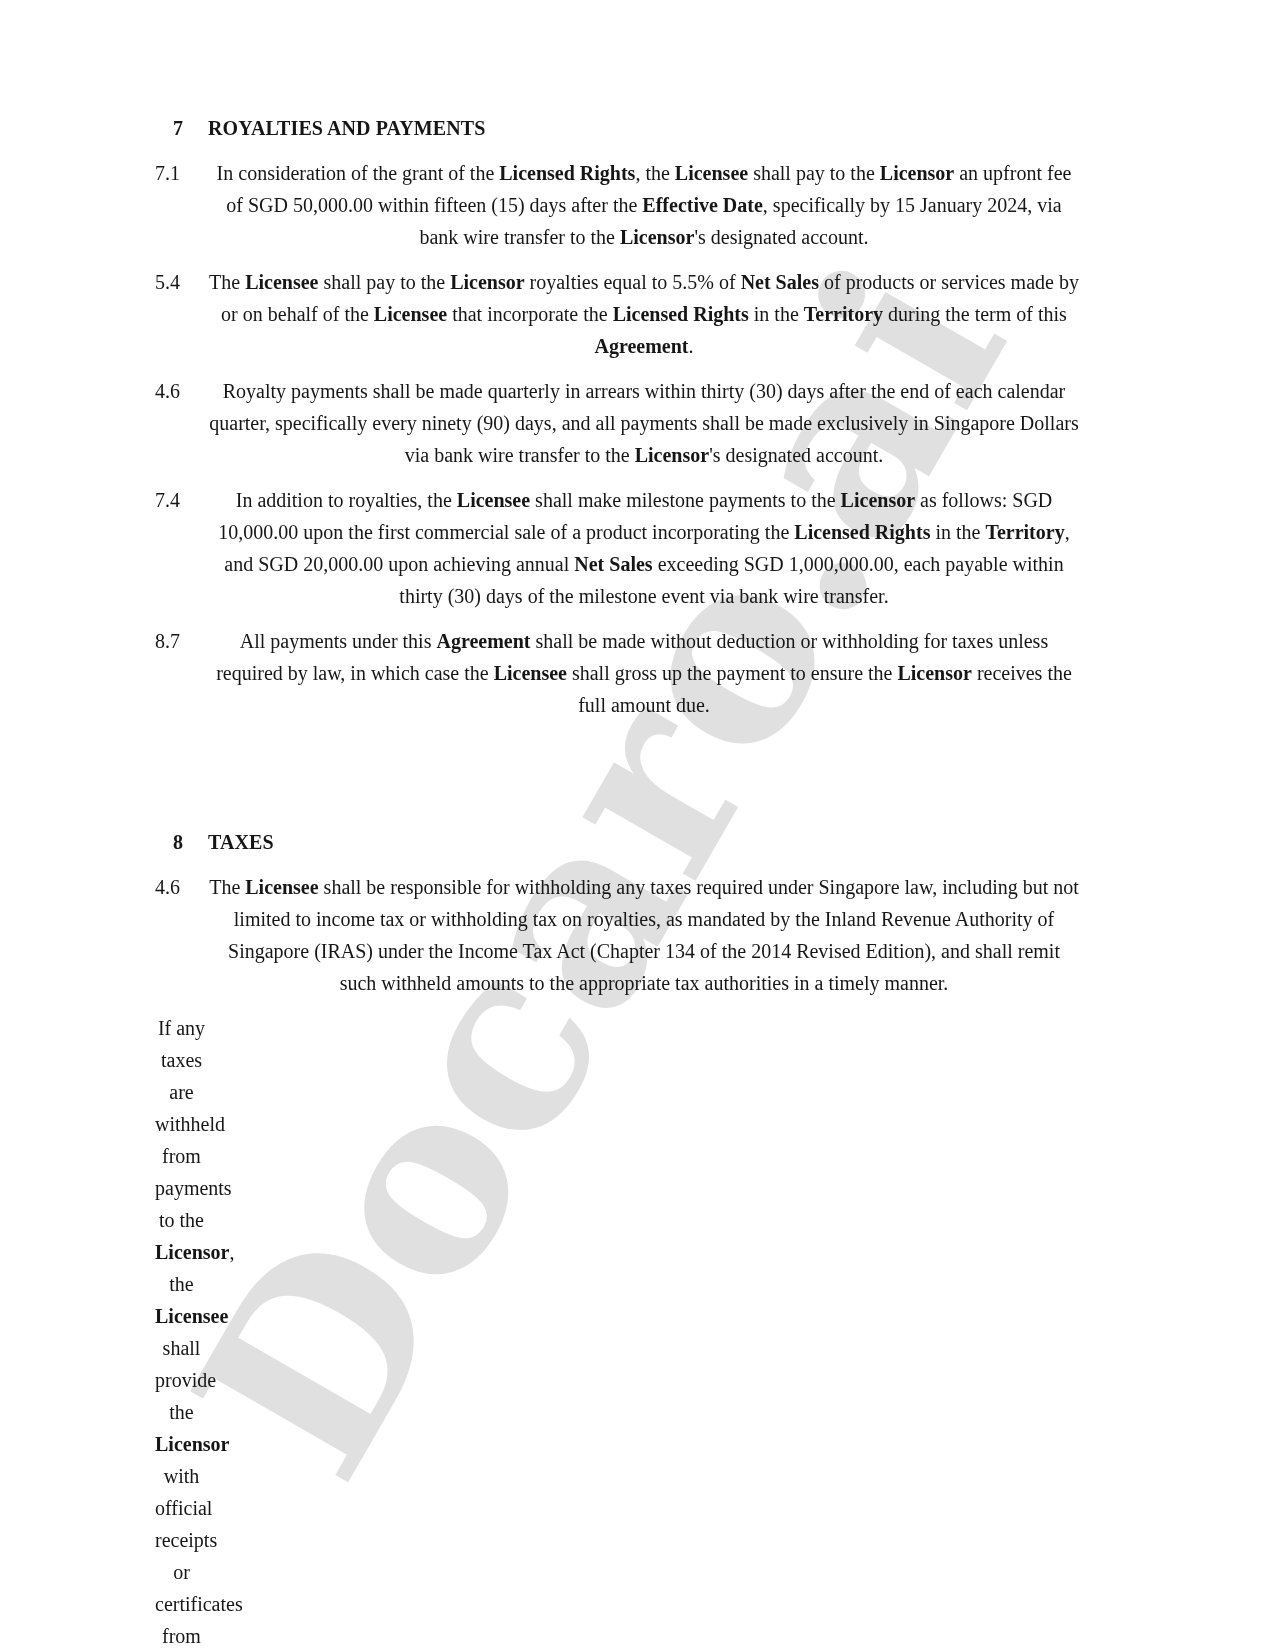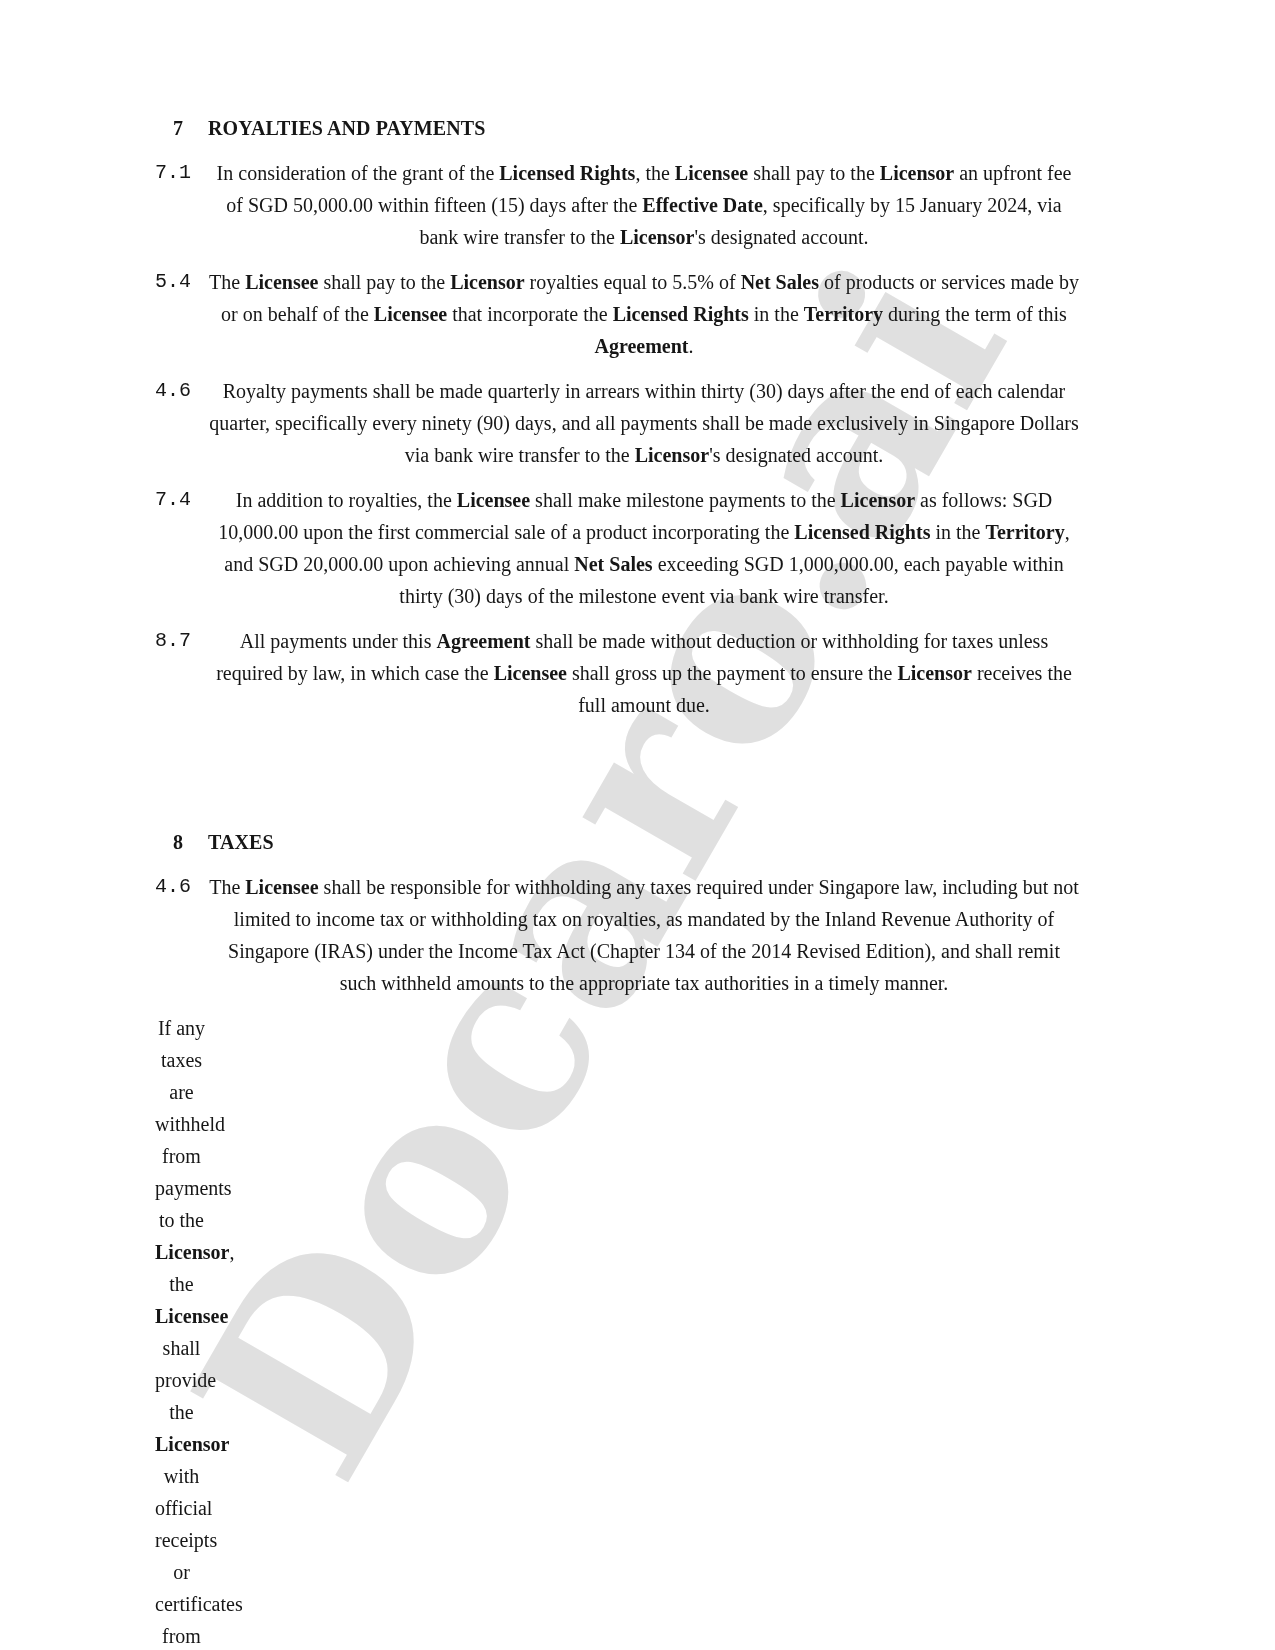--- a/index.html
+++ b/index.html
@@ -55,21 +55,21 @@
   }
   .sec-num { padding-left: 18px; }
 
   .clause {
     display: grid;
     grid-template-columns: 53px 1fr;
     margin: 0 0 13px 0;
     font-size: 20px;
     line-height: 32px;
   }
-  .clause-num { font-weight: normal; font-family: Liberation Mono, monospace; }
+  .clause-num { font-weight: normal; }
   .clause-body { text-align: center; }
   .seg { font-weight: normal; }
   .seg-bold { font-weight: bold; }
 </style>
 </head>
 <body>
 
 <div class="page">
   <div class="watermark-layer">
     <span class="watermark-text">Docaro.ai</span>

